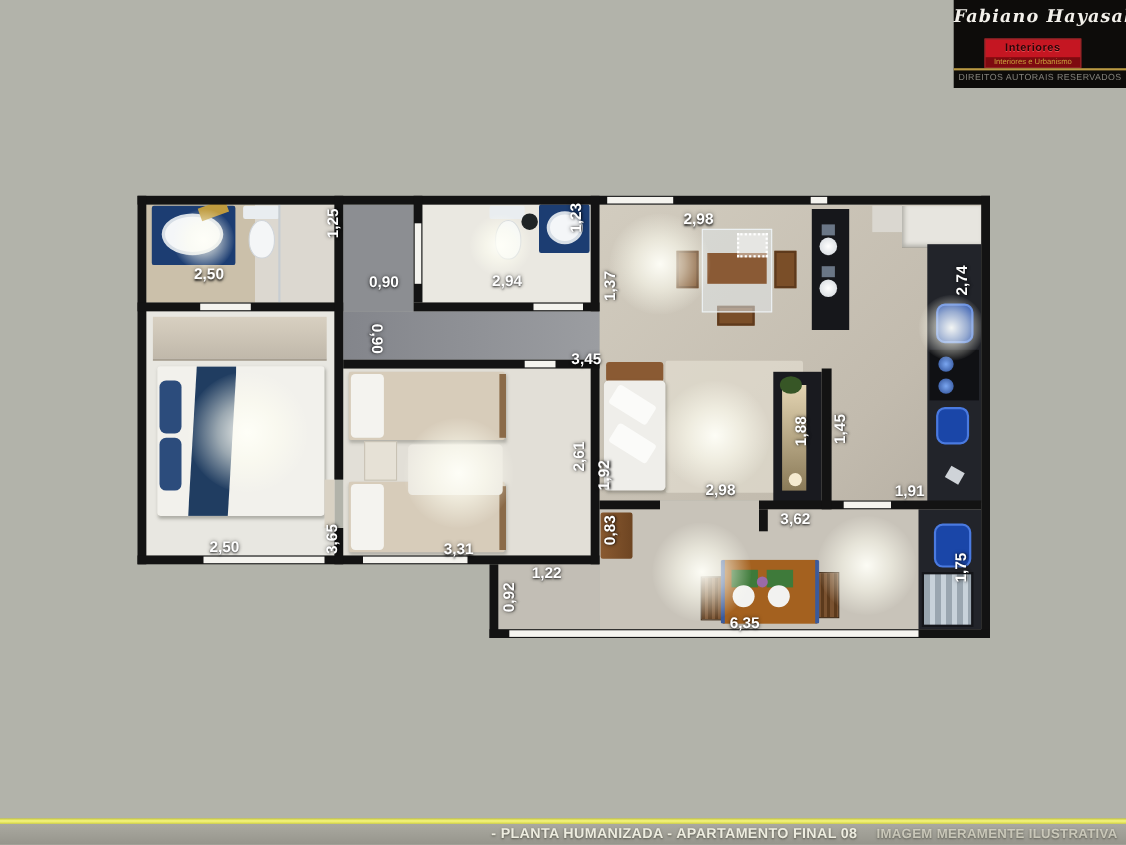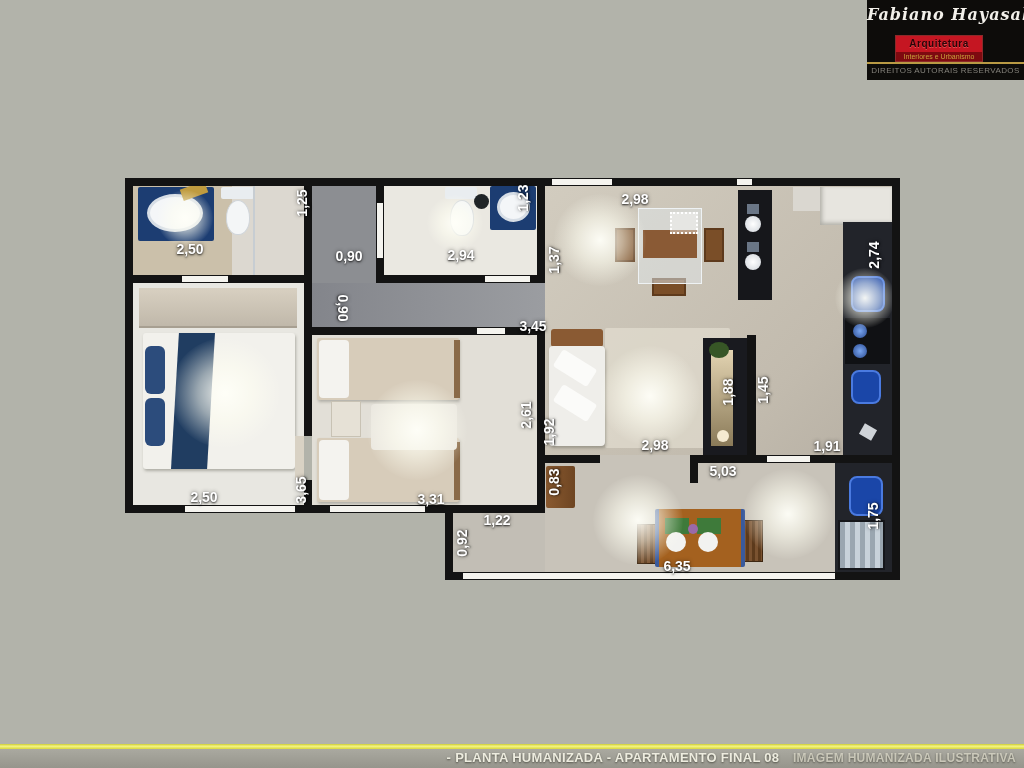--- a/index.html
+++ b/index.html
@@ -47,21 +47,21 @@
   #dim-layer { position:absolute; left:0; top:0; width:100%; height:100%; z-index:10; }
   .dim { position:absolute; color:#ffffff; font-size:14px; font-weight:bold; white-space:nowrap;
          text-shadow:0 1px 2px rgba(0,0,0,0.75), 0 0 4px rgba(0,0,0,0.45); }
 </style>
 </head>
 <body>
 
 <div class="logo-box">
   <div class="logo-name">Fabiano Hayasaki</div>
   <div class="logo-red">
-    <span class="logo-field">Arquitetura</span>
+    <span class="logo-field">Interiores</span>
     <span class="logo-sub">Interiores e Urbanismo</span>
   </div>
   <div class="logo-goldline"></div>
   <div class="logo-rights">DIREITOS AUTORAIS RESERVADOS</div>
 </div>
 
 <div class="plan">
 
   <div class="floor" style="left:8px;top:8px;width:171px;height:89px;background:linear-gradient(90deg,#cbc0aa 0 58%,#dcd8d0 58%)"></div>
   <div class="floor" style="left:187px;top:8px;width:64px;height:97px;background:#8c8e92"></div>
@@ -197,28 +197,28 @@
       <span class="dim" style="left: 510px; top: 21px; transform: translate(-50%, -50%) rotate(0deg);">2,98</span>
       <span class="dim" style="left: 749px; top: 77px; transform: translate(-50%, -50%) rotate(-90deg);">2,74</span>
       <span class="dim" style="left: 218px; top: 130px; transform: translate(-50%, -50%) rotate(90deg);">0,90</span>
       <span class="dim" style="left: 408px; top: 148px; transform: translate(-50%, -50%) rotate(0deg);">3,45</span>
       <span class="dim" style="left: 401px; top: 237px; transform: translate(-50%, -50%) rotate(-90deg);">2,61</span>
       <span class="dim" style="left: 424px; top: 254px; transform: translate(-50%, -50%) rotate(-90deg);">1,92</span>
       <span class="dim" style="left: 603px; top: 214px; transform: translate(-50%, -50%) rotate(-90deg);">1,88</span>
       <span class="dim" style="left: 638px; top: 212px; transform: translate(-50%, -50%) rotate(-90deg);">1,45</span>
       <span class="dim" style="left: 530px; top: 267px; transform: translate(-50%, -50%) rotate(0deg);">2,98</span>
       <span class="dim" style="left: 702px; top: 268px; transform: translate(-50%, -50%) rotate(0deg);">1,91</span>
-      <span class="dim" style="left: 598px; top: 293px; transform: translate(-50%, -50%) rotate(0deg);">5,03</span>
+      <span class="dim" style="left: 598px; top: 293px; transform: translate(-50%, -50%) rotate(0deg);">3,62</span>
       <span class="dim" style="left: 429px; top: 304px; transform: translate(-50%, -50%) rotate(-90deg);">0,83</span>
       <span class="dim" style="left: 176px; top: 312px; transform: translate(-50%, -50%) rotate(-90deg);">3,65</span>
       <span class="dim" style="left: 79px; top: 319px; transform: translate(-50%, -50%) rotate(0deg);">2,50</span>
-      <span class="dim" style="left: 306px; top: 321px; transform: translate(-50%, -50%) rotate(0deg);">3,31</span>
+      <span class="dim" style="left: 292px; top: 321px; transform: translate(-50%, -50%) rotate(0deg);">3,31</span>
       <span class="dim" style="left: 372px; top: 342px; transform: translate(-50%, -50%) rotate(0deg);">1,22</span>
       <span class="dim" style="left: 337px; top: 365px; transform: translate(-50%, -50%) rotate(-90deg);">0,92</span>
       <span class="dim" style="left: 552px; top: 388px; transform: translate(-50%, -50%) rotate(0deg);">6,35</span>
       <span class="dim" style="left: 748px; top: 338px; transform: translate(-50%, -50%) rotate(-90deg);">1,75</span>
     </div>
 </div>
 
 <div class="footer-line"></div>
 <div class="footer-bar"></div>
 <div class="footer-title">- PLANTA HUMANIZADA - APARTAMENTO FINAL 08</div>
-<div class="footer-note">IMAGEM HUMANIZADA ILUSTRATIVA</div>
+<div class="footer-note">IMAGEM MERAMENTE ILUSTRATIVA</div>
 
 </body></html>

